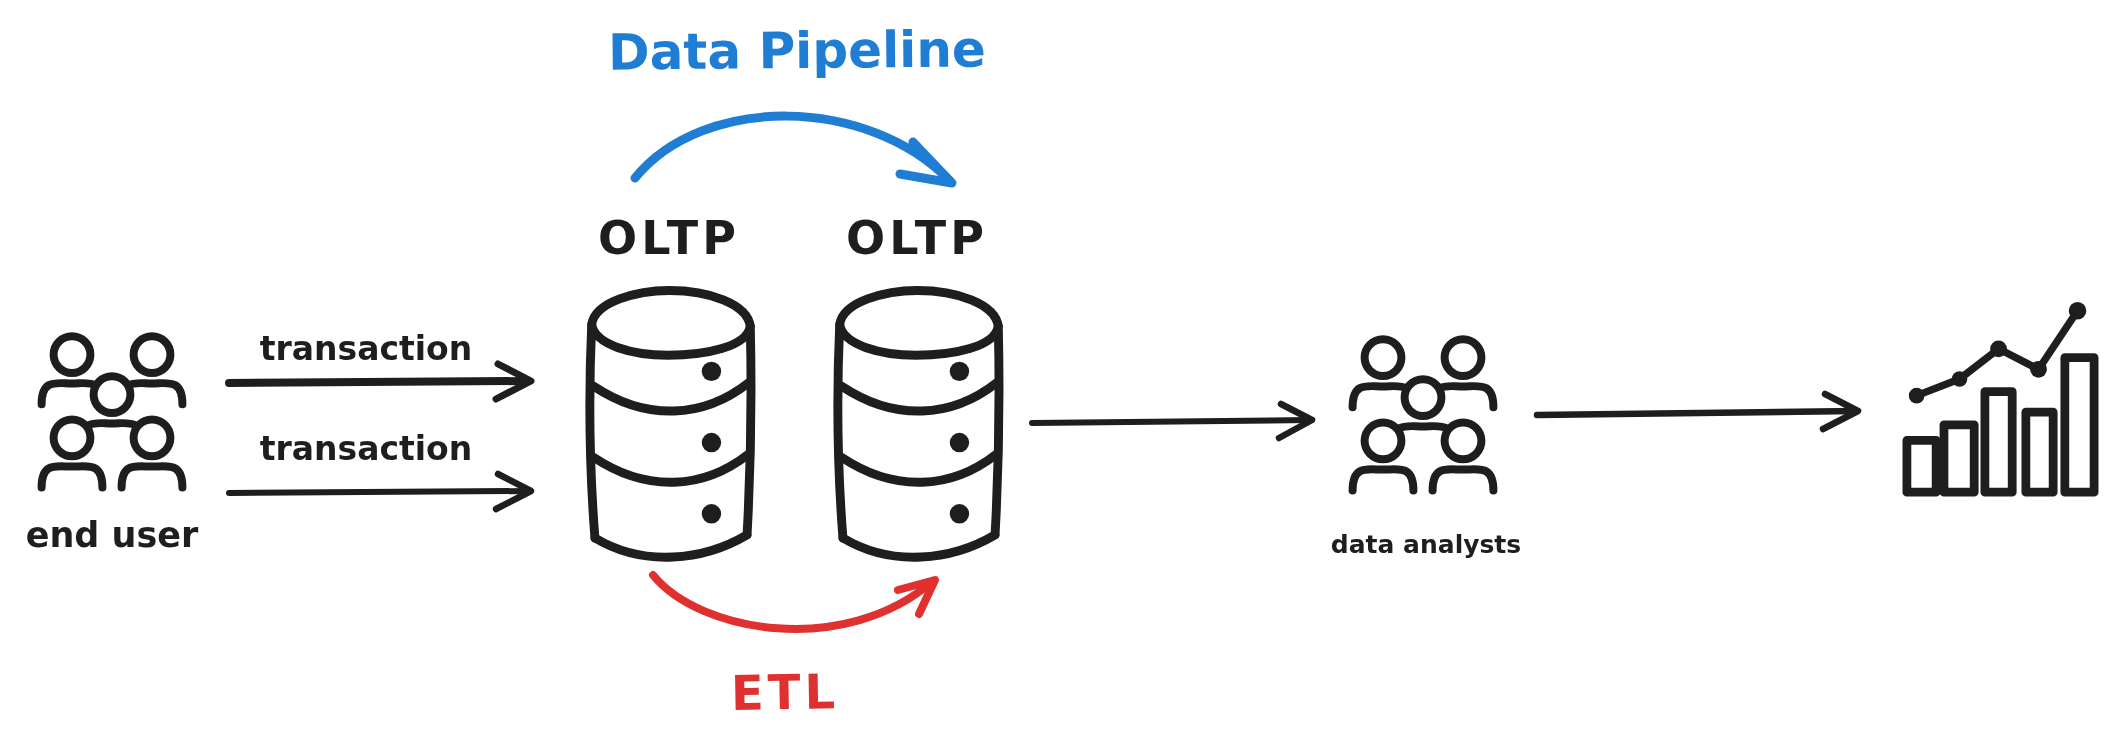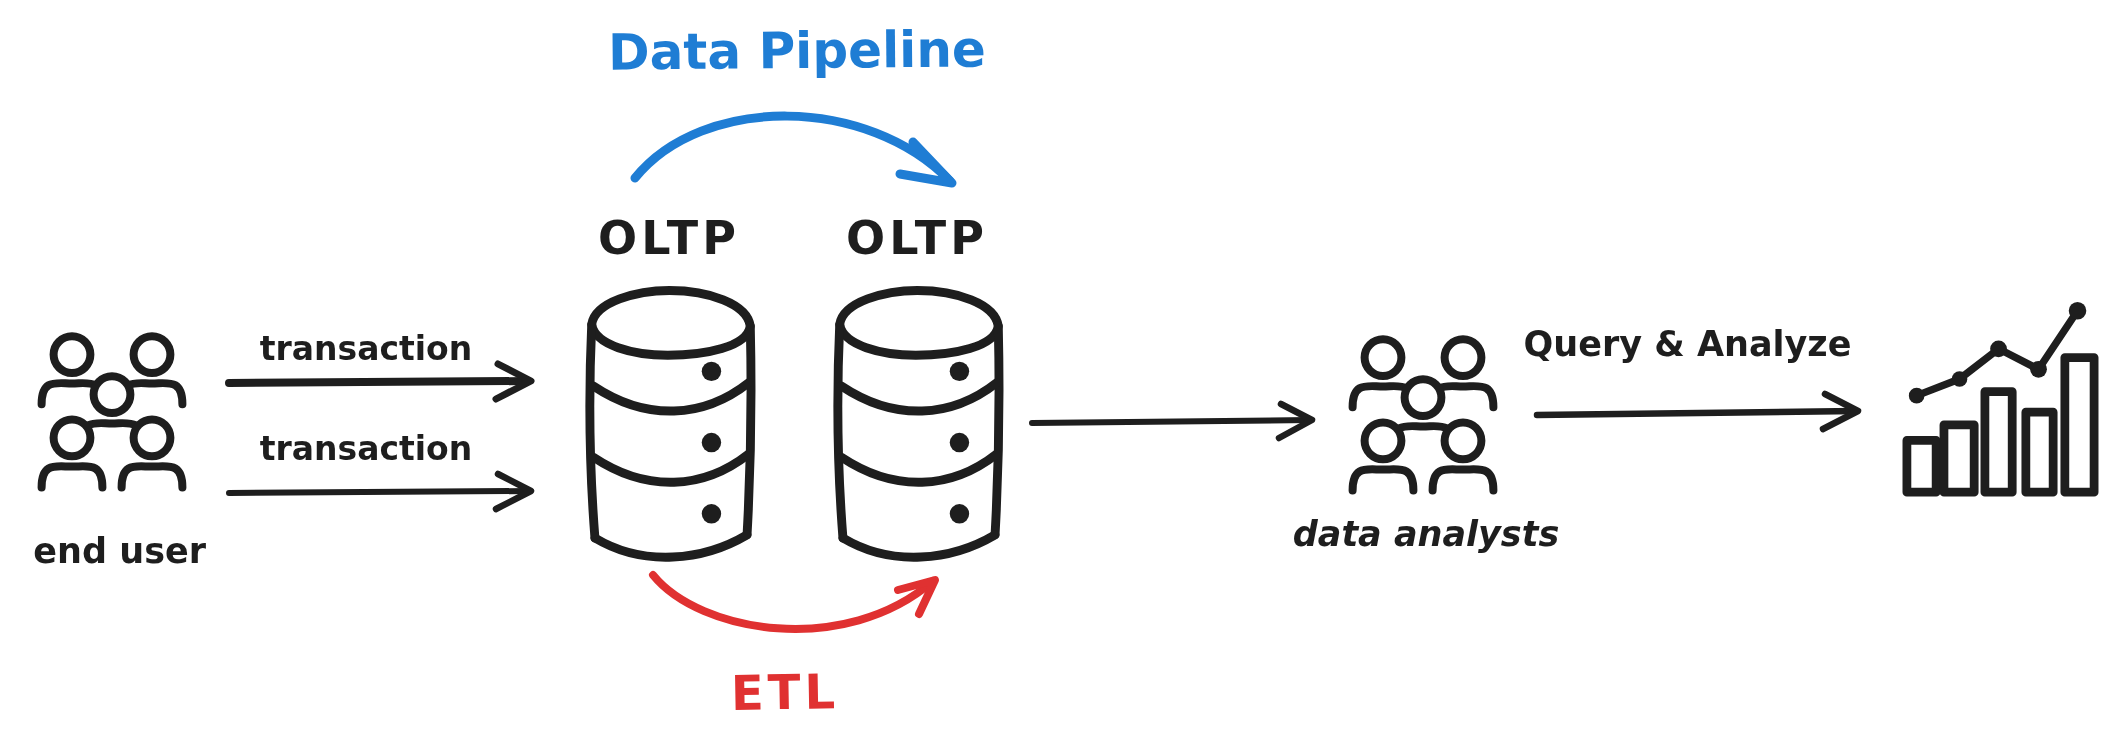--- a/index.html
+++ b/index.html
@@ -34,22 +34,22 @@
     font-size: 50px; font-weight: 700;
     color: var(--blue);
     transform: rotate(-0.5deg);
   }
   .db-label {
     top: 202px; width: 190px;
     font-size: 46px; font-weight: 700; letter-spacing: 4px; margin-top: 9px;
   }
   .lbl-oltp { left: 574px; }
   .lbl-olap { left: 822px; }
-  .lbl-enduser { left: 18px; top: 531px; width: 188px; font-size: 35px; text-align: right; }
-  .lbl-analysts { left: 1286px; top: 514px; width: 280px; font-size: 35px; font-style: italic; }
+  .lbl-enduser { left: 18px; top: 515px; width: 188px; font-size: 35px; }
+  .lbl-analysts { left: 1286px; top: 530px; width: 280px; font-size: 25px; }
   .lbl-tx1 { left: 246px; top: 329px; width: 240px; font-size: 33px; }
   .lbl-tx2 { left: 246px; top: 429px; width: 240px; font-size: 33px; }
   .lbl-qa  { left: 1515px; top: 324px; width: 345px; font-size: 35px; }
   .lbl-etl {
     left: 710px; top: 664px; width: 150px;
     font-size: 48px; font-weight: 700; letter-spacing: 4px;
     color: var(--red); transform: rotate(-1deg);
   }
   svg { display: block; overflow: visible; }
   .stroke-ink  { stroke: var(--ink);  fill: none; stroke-linecap: round; stroke-linejoin: round; }
@@ -141,21 +141,20 @@
 
   <svg class="abs" style="left:1335px; top:335px;" width="176" height="170" viewBox="0 0 110 106">
     <use href="#person" x="30" y="28"></use>
     <use href="#person" x="80" y="28"></use>
     <use href="#person" x="55" y="53"></use>
     <use href="#person" x="30" y="80"></use>
     <use href="#person" x="80" y="80"></use>
   </svg>
   <div class="abs hand lbl-analysts">data analysts</div>
 
-  <div class="abs hand lbl-qa">Query &amp; Analyze</div>
   <svg class="abs" style="left:1534px; top:389px;" width="332" height="46" viewBox="0 0 332 46">
     <path class="stroke-ink" stroke-width="6.5" d="M3,26 L322,22"></path>
     <path class="stroke-ink" stroke-width="6.5" d="M291,5 L324,22 L289,40"></path>
   </svg>
 
   <svg class="abs" style="left:1903px; top:303px;" width="195" height="195" viewBox="0 0 100 100">
     <g>
       <rect class="stroke-ink fill-white" stroke-width="4.5" x="2" y="70.5" width="15" height="26.5"></rect>
       <rect class="stroke-ink fill-white" stroke-width="4.5" x="21" y="62.5" width="15.5" height="34.5"></rect>
       <rect class="stroke-ink fill-white" stroke-width="4.5" x="42" y="45.5" width="14" height="51.5"></rect>

